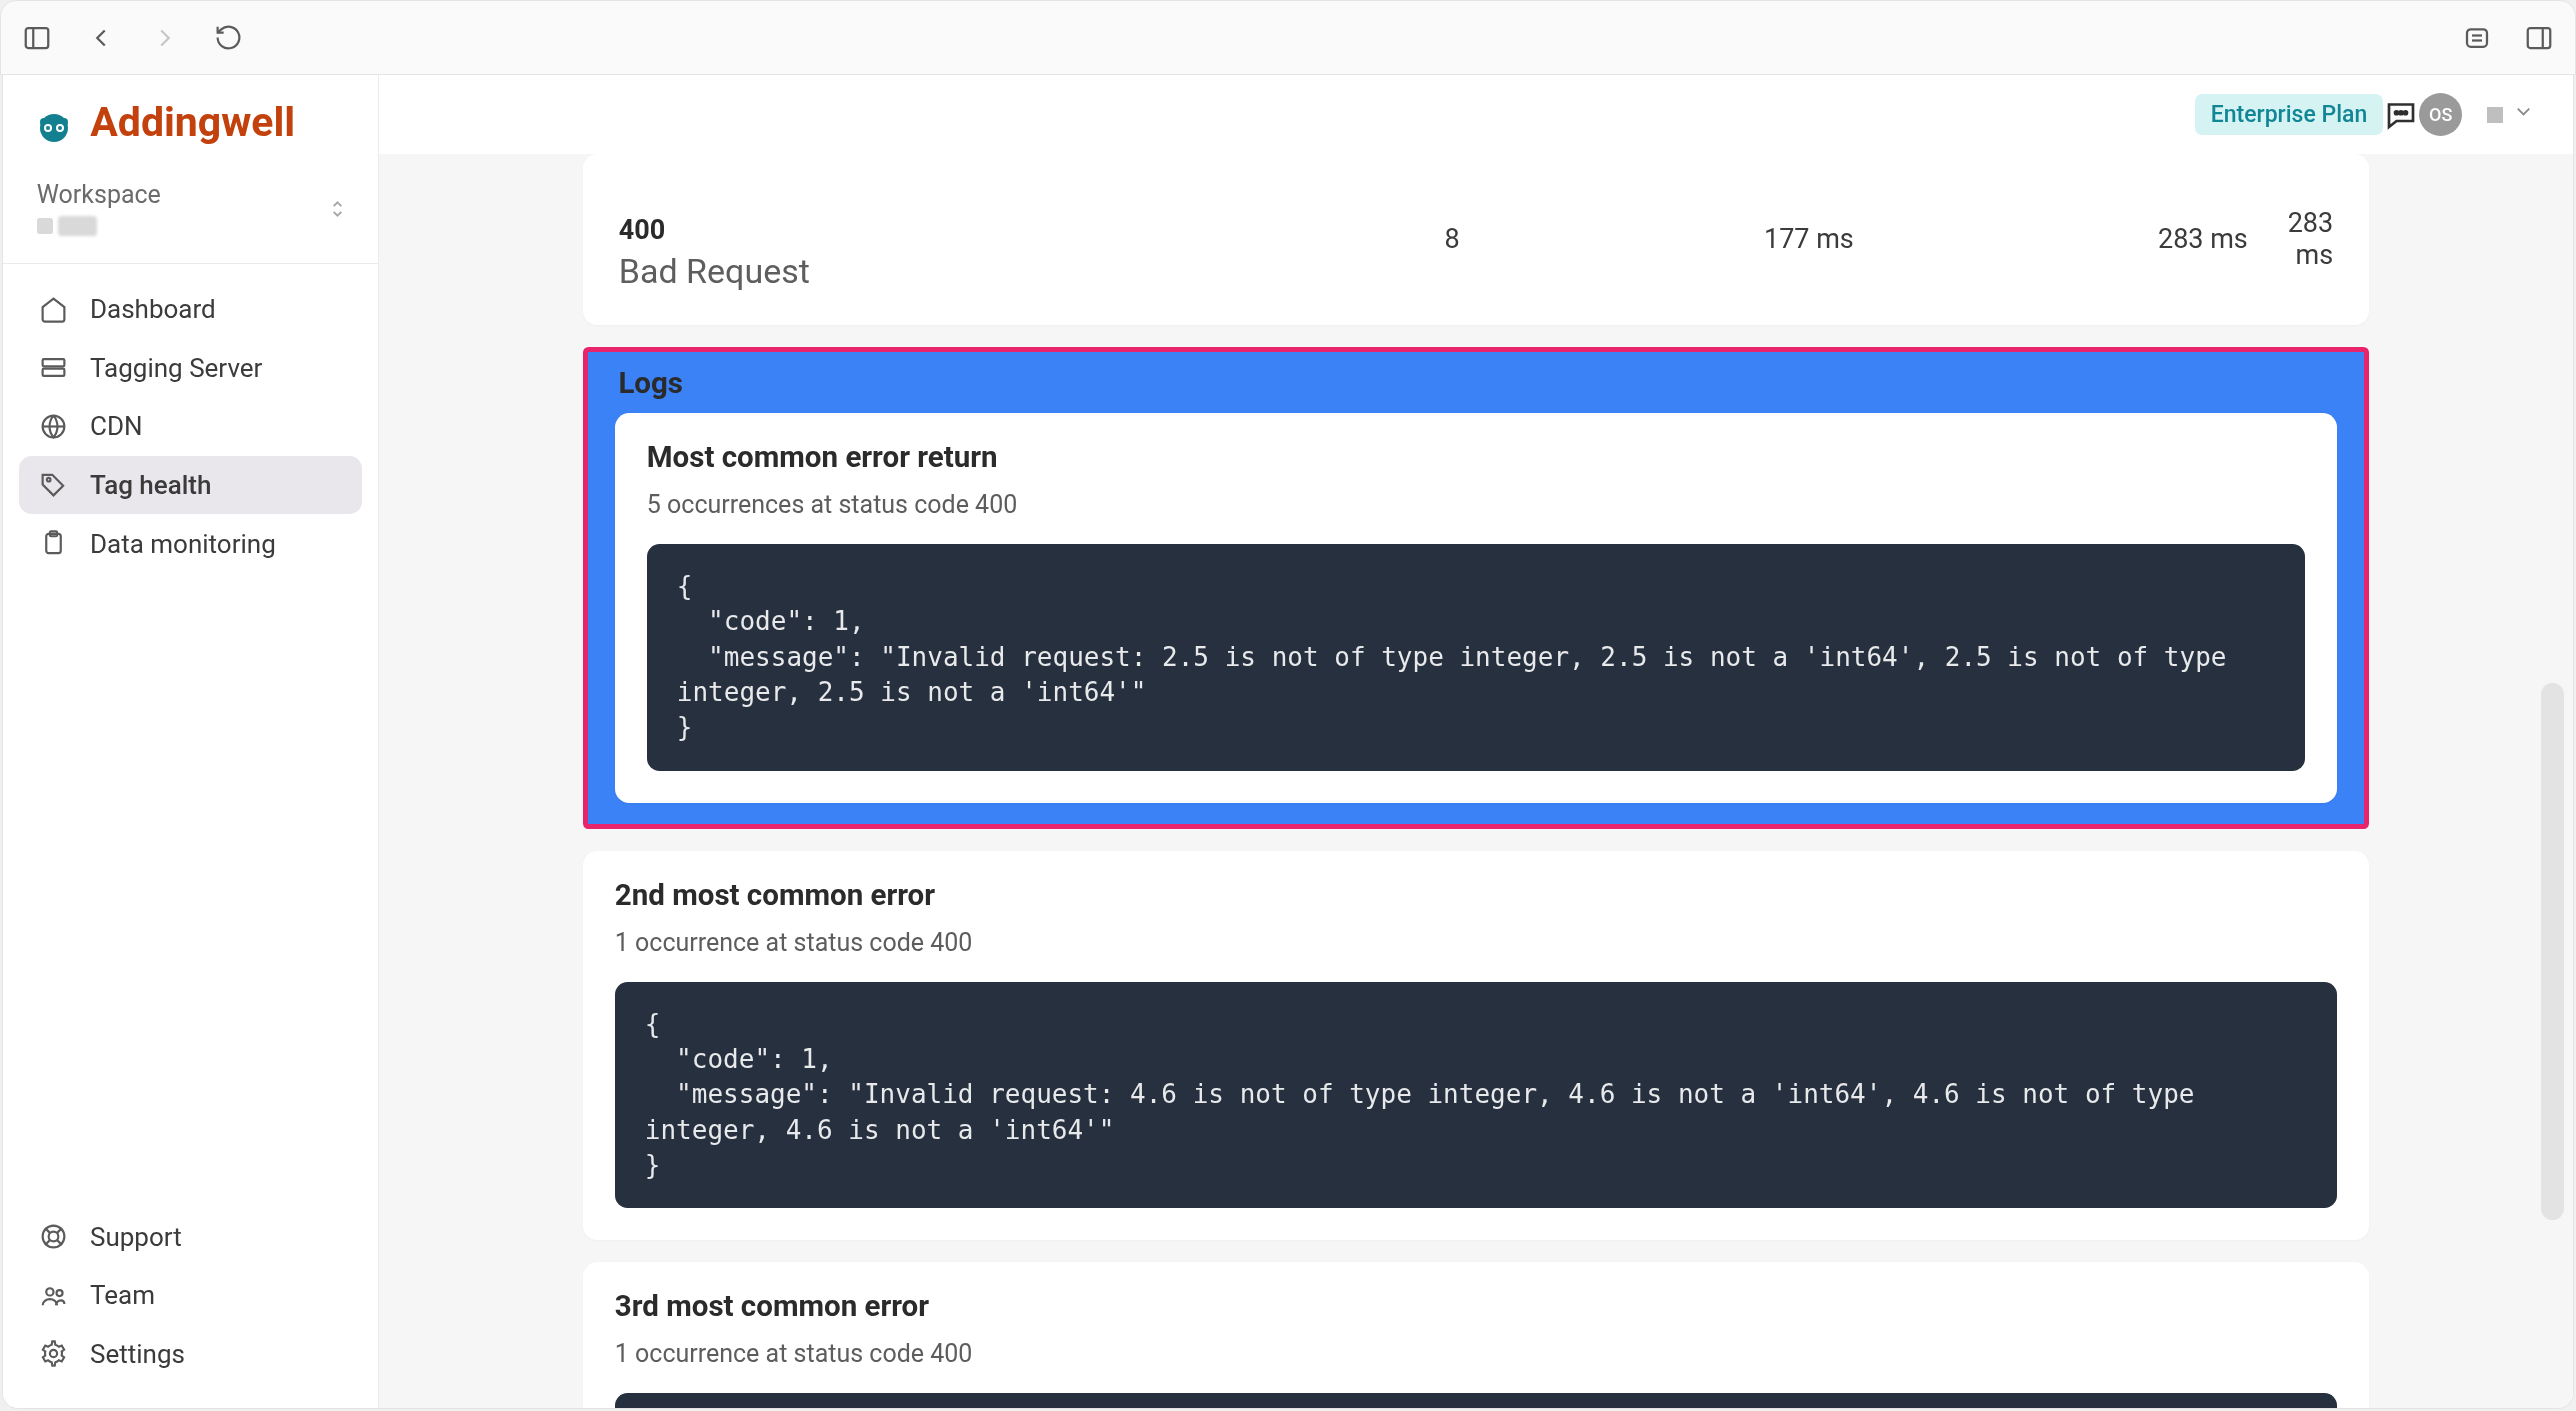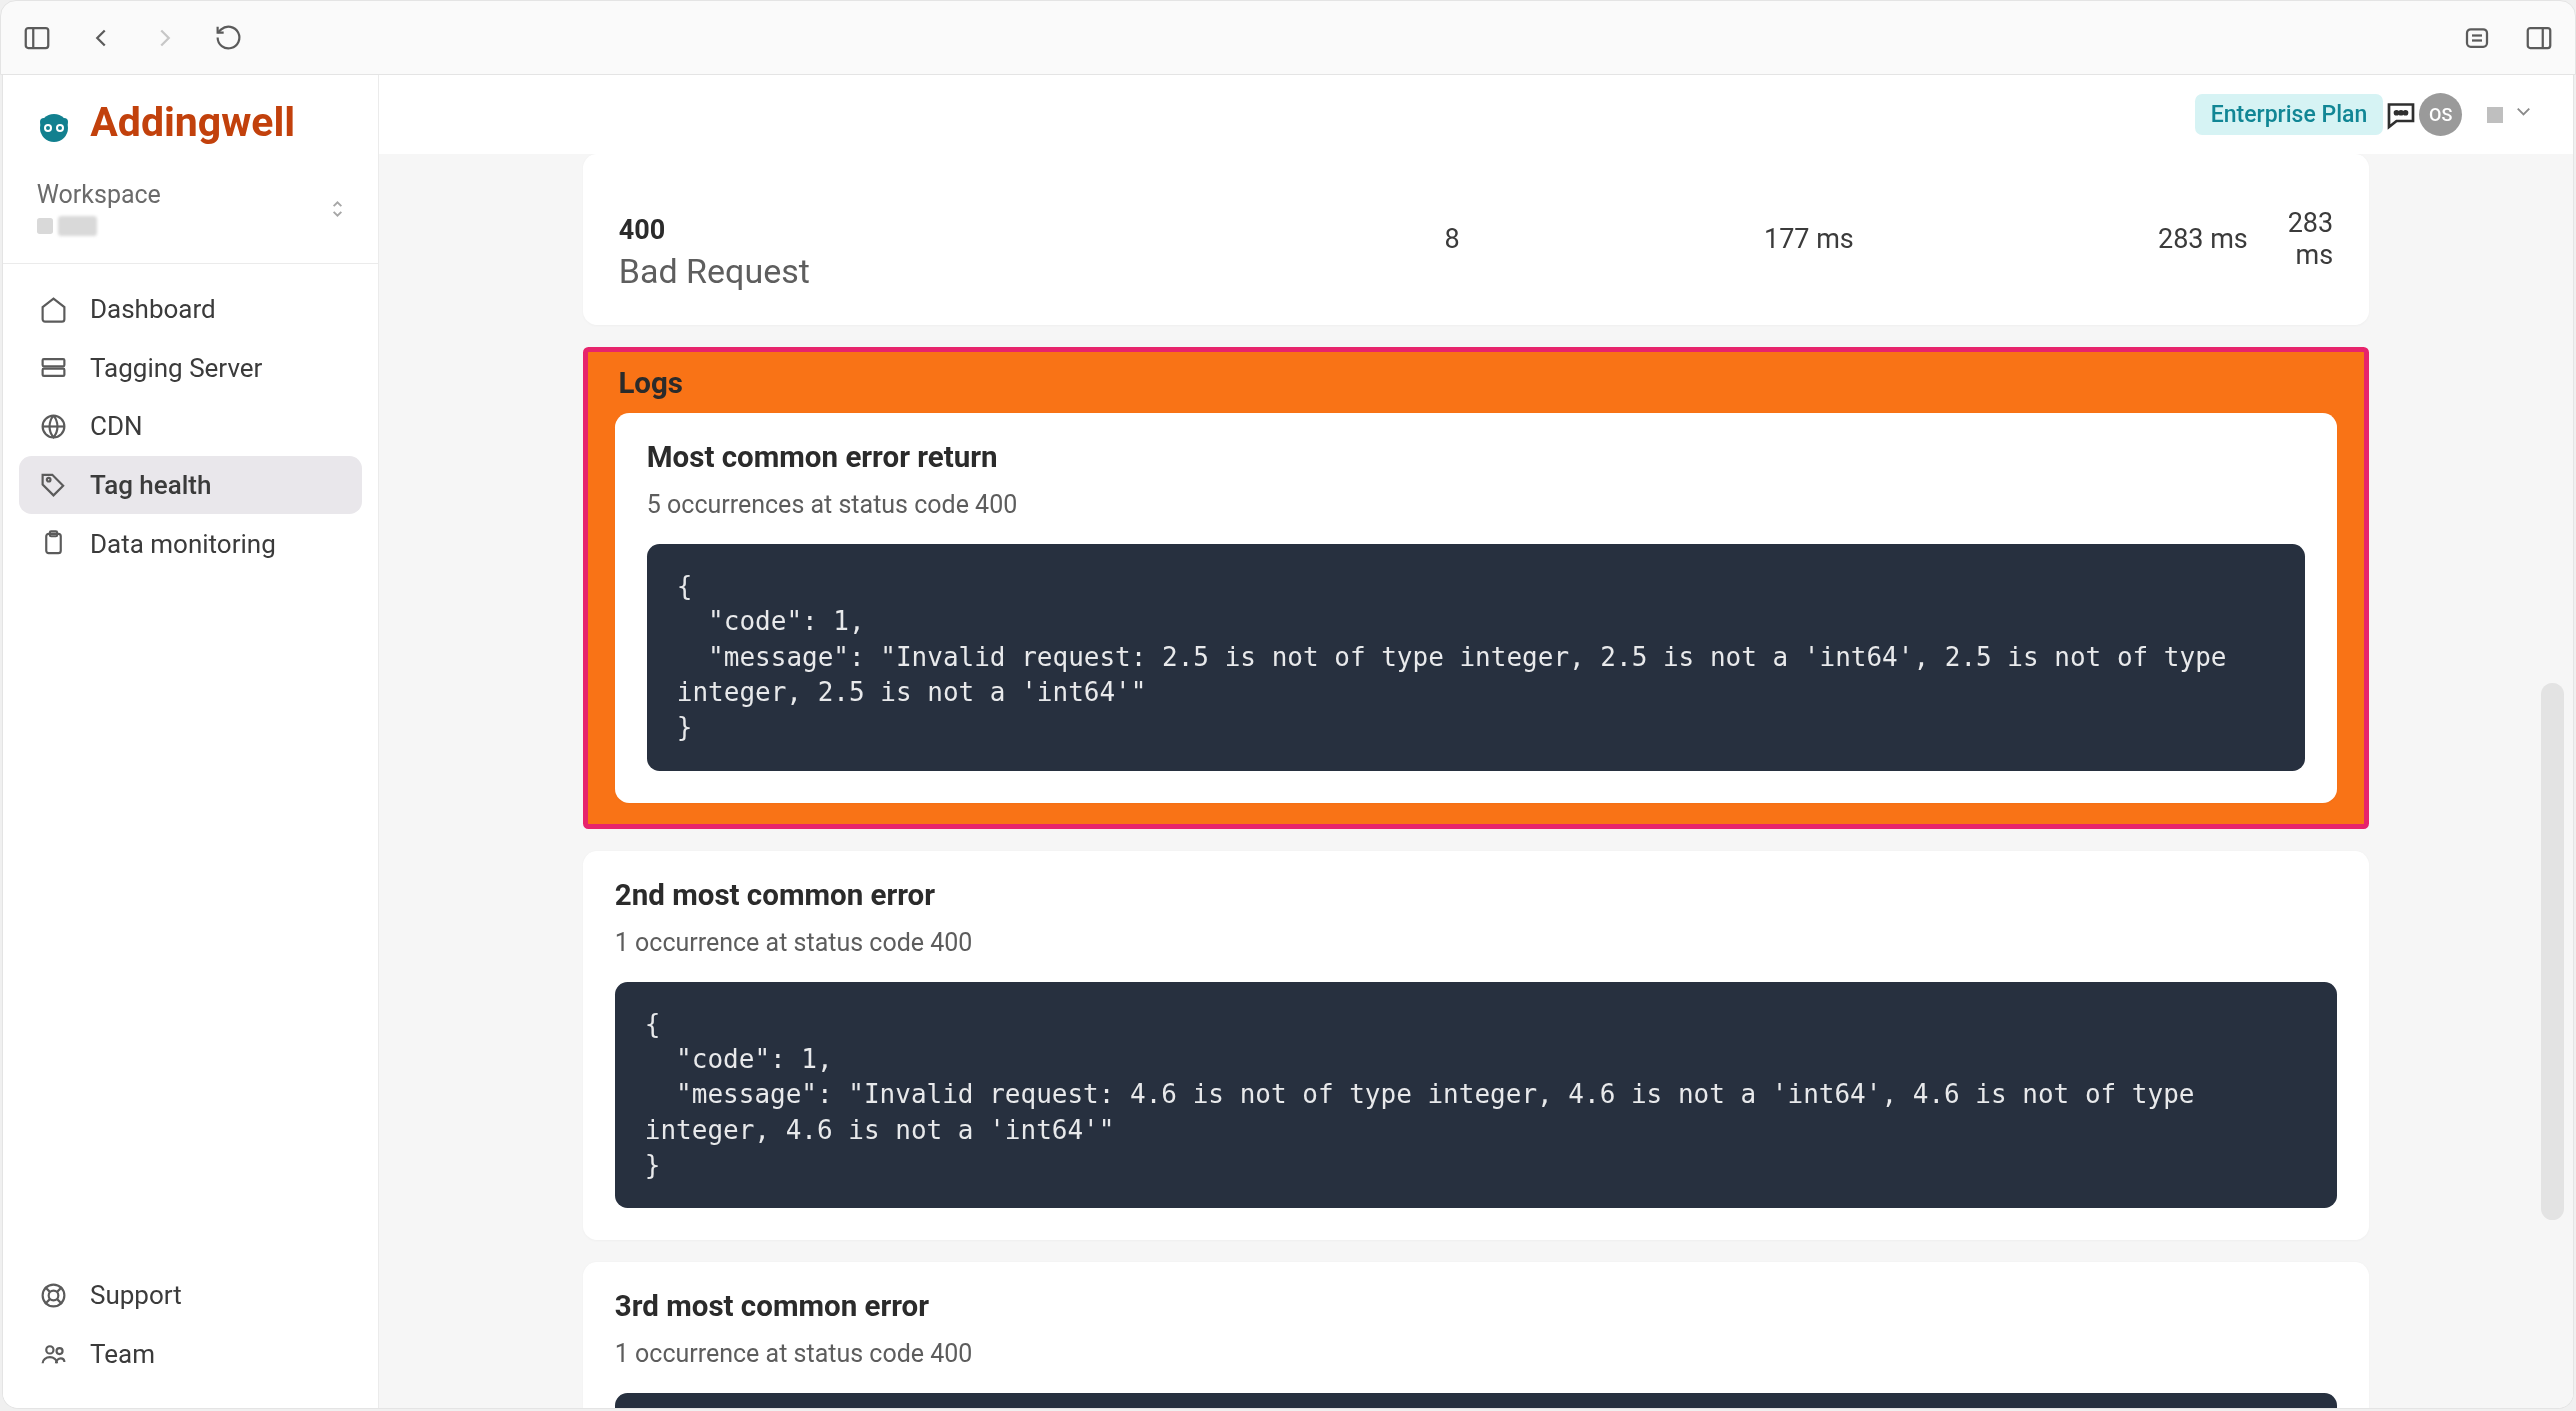--- a/index.html
+++ b/index.html
@@ -108,21 +108,21 @@
 .status-col-1 { flex:0 0 501px;margin-top:28px; }
 .status-col-2 { flex:0 0 340px; text-align:right;}
 .status-col-3 { flex:0 0 394px; text-align:right;}
 .status-col-4 { flex:0 0 394px; text-align:right;}
 .status-col-5 { flex:1; text-align:right; }
 
 .highlight-frame {
   border:5.4px solid #e7246c; border-radius:5.4px;
   margin-top:21.5px;
   padding: 9px 27px 21.5px 27px;
-  background:#f97316;
+  background:#3b82f6;
 }
 .section-title { font-weight:700; font-size:29.5px; color:#2b2b2b; padding:5.4px 3.6px 12.5px 3.6px;}
 .log-card {
   background:#fff; border-radius:14.3px;
   padding:27px 32px 32px 32px;
   box-shadow:0 0.9px 2.7px rgba(0,0,0,0.03);
 }
 .log-card.standalone { margin-top:21.5px; }
 .log-title { font-weight:700; font-size:29.5px; color:#2b2b2b;}
 .log-sub { color:#5d5d5d; font-size:25px; margin-top:16px;}
@@ -279,20 +279,29 @@
       <div class="nav-item">
         <span class="nav-icon">
             <svg viewBox="0 0 24 24" width="29" height="29" fill="none" stroke="currentColor" stroke-width="1.8">
               <circle cx="9" cy="9" r="3"></circle>
               <circle cx="17" cy="10" r="2.5"></circle>
               <path d="M3 20c0-3 3-5 6-5s6 2 6 5"></path>
               <path d="M14 20c0-2 2-4 4-4s3 1 3 3"></path>
             </svg>
           </span>
         <span>Team</span>
+      </div>
+      <div class="nav-item">
+        <span class="nav-icon">
+            <svg viewBox="0 0 24 24" width="29" height="29" fill="none" stroke="currentColor" stroke-width="1.8">
+              <circle cx="12" cy="12" r="3"></circle>
+              <path d="M19 12a7 7 0 0 0-.2-1.7l2-1.5-2-3.4-2.3 1a7 7 0 0 0-3-1.7L13 2h-2l-.5 2.7a7 7 0 0 0-3 1.7l-2.3-1-2 3.4 2 1.5A7 7 0 0 0 5 12c0 .6.1 1.1.2 1.7l-2 1.5 2 3.4 2.3-1a7 7 0 0 0 3 1.7L11 22h2l.5-2.7a7 7 0 0 0 3-1.7l2.3 1 2-3.4-2-1.5c.1-.6.2-1.1.2-1.7z"></path>
+            </svg>
+          </span>
+        <span>Settings</span>
       </div>
     </div>
   </aside>
 
   <main class="main">
     <div class="topbar">
       <div class="plan-badge">Enterprise Plan</div>
       <div class="chat-icon">
         <svg viewBox="0 0 24 24" width="36" height="36" fill="none" stroke="currentColor" stroke-width="1.8">
             <path d="M4 5h16v11H9l-5 4z"></path>

